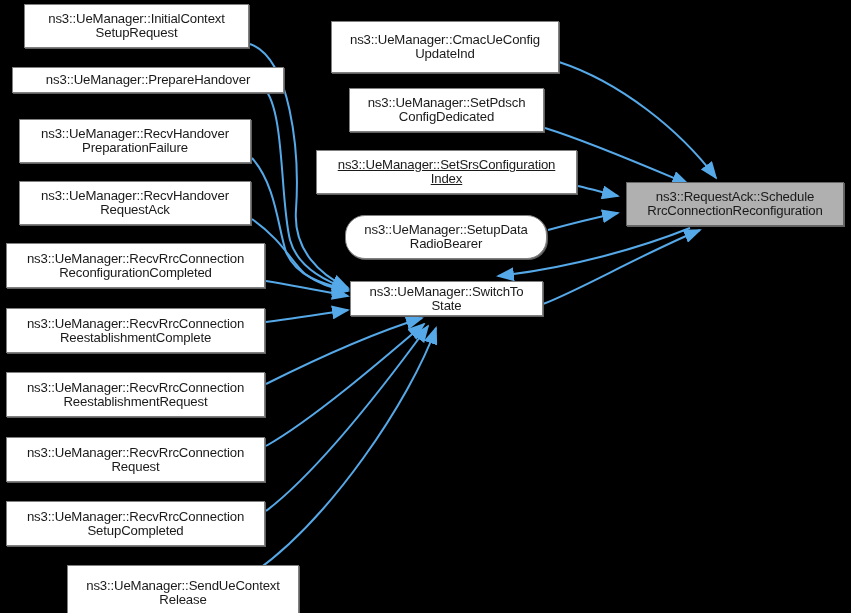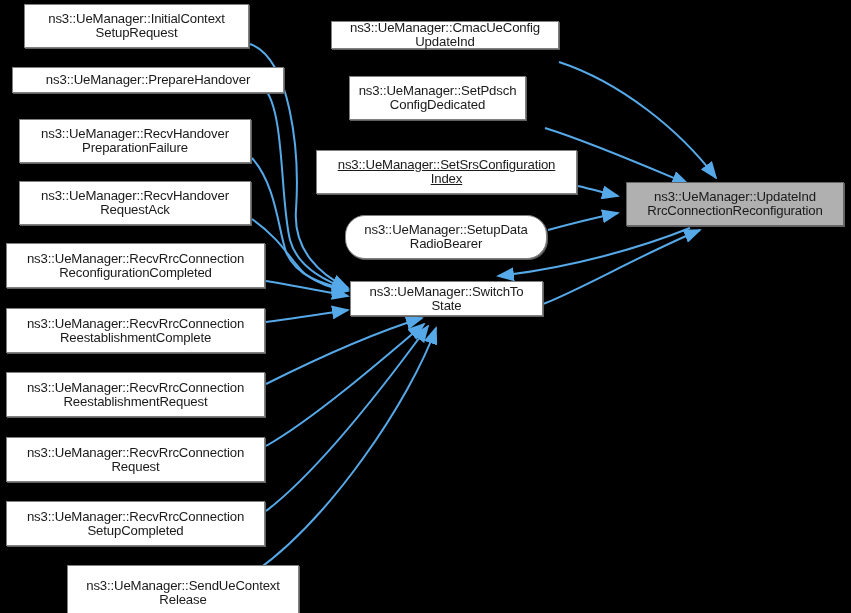--- a/index.html
+++ b/index.html
@@ -115,39 +115,39 @@
 Request</span>
       </div>
       <div class="gnode" style="left: 6px; top: 501px; width: 259px; height: 45px;">
         <span class="nlabel">ns3::UeManager::RecvRrcConnection
 SetupCompleted</span>
       </div>
       <div class="gnode" style="left: 19px; top: 565px; width: 232px; height: 56px; margin-left: 48px;">
         <span class="nlabel">ns3::UeManager::SendUeContext
 Release</span>
       </div>
-      <div class="gnode" style="left: 331px; top: 21px; width: 228px; height: 28px;">
+      <div class="gnode" style="left: 331px; top: 21px; width: 228px; height: 52px;">
         <span class="nlabel">ns3::UeManager::CmacUeConfig
 UpdateInd</span>
       </div>
-      <div class="gnode" style="left: 349px; top: 76px; width: 177px; height: 44px; justify-content: center;">
+      <div class="gnode" style="left: 349px; top: 88px; width: 195px; height: 44px; justify-content: center;">
         <span class="nlabel">ns3::UeManager::SetPdsch
 ConfigDedicated</span>
       </div>
       <div class="gnode" style="left: 316px; top: 150px; width: 261px; height: 44px; text-decoration: underline;">
         <span class="nlabel">ns3::UeManager::SetSrsConfiguration
 Index</span>
       </div>
       <div class="gnode" style="left: 345px; top: 215px; width: 202px; height: 44px; border-radius: 20px;">
         <span class="nlabel">ns3::UeManager::SetupData
 RadioBearer</span>
       </div>
       <div class="gnode" style="left: 350px; top: 281px; width: 193px; height: 35px;">
         <span class="nlabel">ns3::UeManager::SwitchTo
 State</span>
       </div>
       <div class="gnode focus" style="left: 626px; top: 182px; width: 218px; height: 44px;">
-        <span class="nlabel">ns3::UeManager::UpdateInd
+        <span class="nlabel">ns3::RequestAck::Schedule
 RrcConnectionReconfiguration</span>
       </div>
     </div>
 
 </div>
 
 </body></html>

